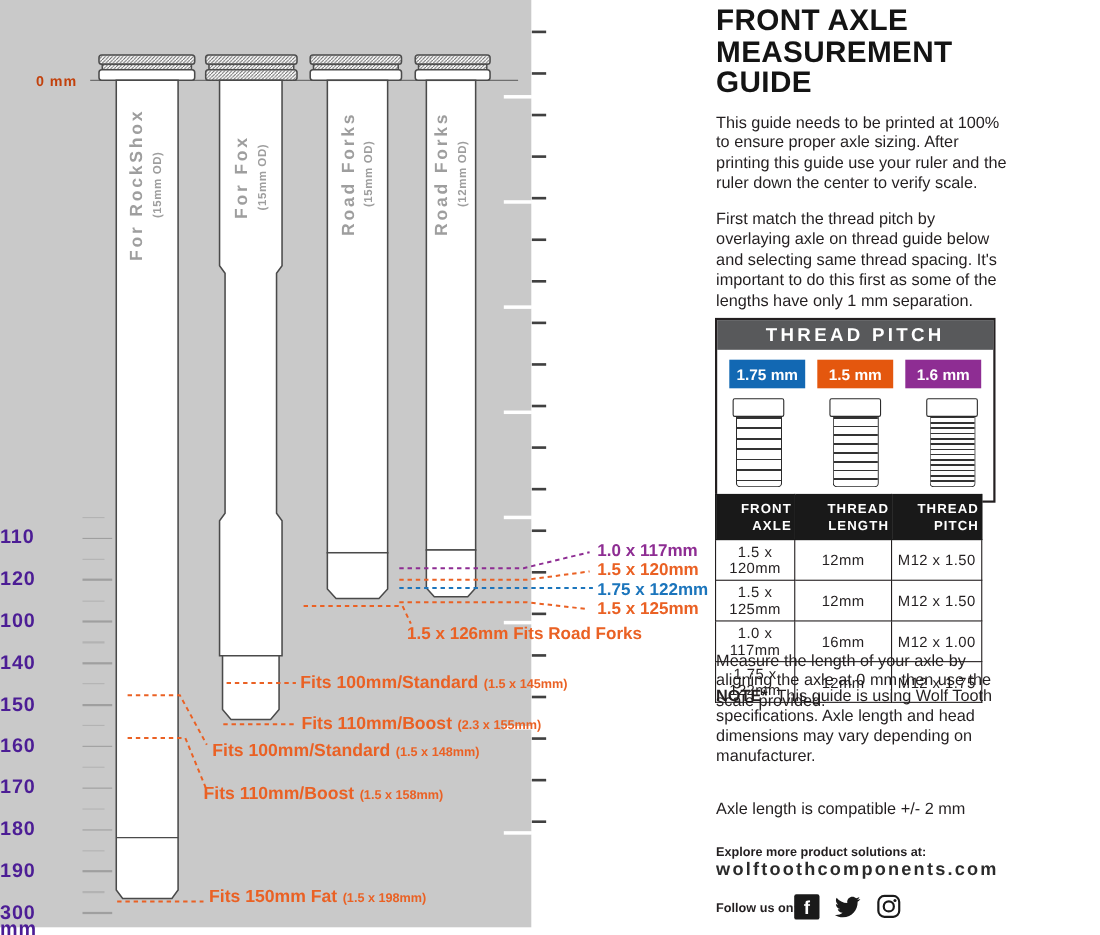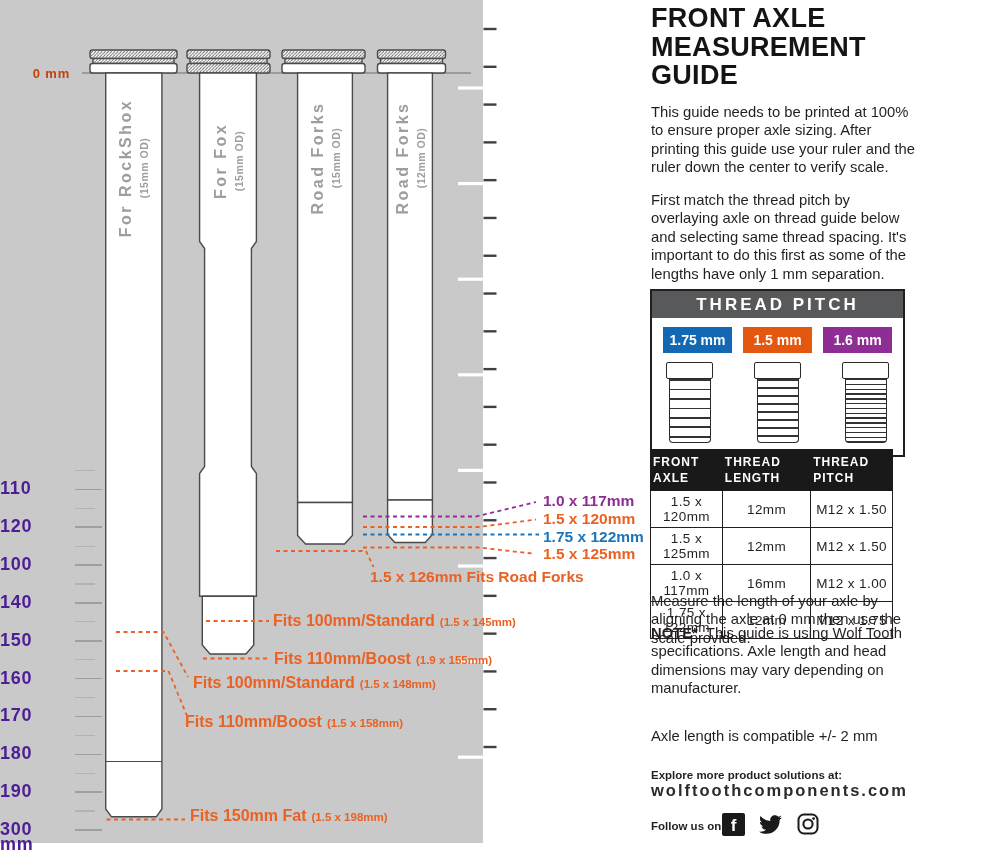--- a/index.html
+++ b/index.html
@@ -68,21 +68,21 @@
   .screw-shaft{width:42px;height:64px;margin:0 auto;border:1.7px solid #2b2b2b;border-top:none;
                border-radius:0 0 4px 4px;box-sizing:border-box;}
   .pitch-175{background:repeating-linear-gradient(180deg,#333 0 1.6px,#fff 1.6px 9.5px);}
   .pitch-150{background:repeating-linear-gradient(180deg,#333 0 1.6px,#fff 1.6px 8px);}
   .pitch-100{background:repeating-linear-gradient(180deg,#333 0 1.4px,#fff 1.4px 4.8px);}
 
   
   #spec-table{position:absolute;left:650px;top:449px;width:243px;border-collapse:collapse;
               background:#fff;}
   #spec-table th{background:#191919;color:#fff;font-size:12px;font-weight:700;letter-spacing:1px;
-                 text-align:left;padding:4px 2px;line-height:1.35;border:1.5px solid #191919;height:24px;}
+                 text-align:right;padding:4px 2px;line-height:1.35;border:1.5px solid #191919;height:24px;}
   #spec-table td{border:1.5px solid #231f20;text-align:center;font-size:13.5px;letter-spacing:0.4px;
                  padding:3px 2px;height:17px;}
 
   
   #explore{position:absolute;left:651px;top:769px;font-size:11.5px;font-weight:700;color:#231f20;}
   #site-url{position:absolute;left:651px;top:781px;font-size:16.5px;font-weight:700;
             letter-spacing:2px;color:#2b2b2b;}
   #follow-label{position:absolute;left:651px;top:820px;font-size:11.5px;font-weight:700;}
   .social{position:absolute;top:813px;}
   #fb-icon{left:722px;width:23px;height:23px;background:#1a1a1a;border-radius:2px;color:#fff;
@@ -247,21 +247,21 @@
   <div class="ann ann-measure c-purple" style="left:543px;top:492px;">1.0 x 117mm</div>
   <div class="ann ann-measure c-orange" style="left:543px;top:510px;">1.5 x 120mm</div>
   <div class="ann ann-measure c-blue" style="left:543px;top:528px;">1.75 x 122mm</div>
   <div class="ann ann-measure c-orange" style="left:543px;top:545px;">1.5 x 125mm</div>
   <div class="ann ann-measure c-orange" style="left:370px;top:568px;">1.5 x 126mm Fits Road Forks</div>
 
   <div class="ann ann-fit" style="left:273px;top:612px;">
     <span>Fits 100mm/Standard</span><span class="detail">(1.5 x 145mm)</span>
   </div>
   <div class="ann ann-fit" style="left:274px;top:650px;">
-    <span>Fits 110mm/Boost</span><span class="detail">(1.9 x 155mm)</span>
+    <span>Fits 110mm/Boost</span><span class="detail">(2.3 x 155mm)</span>
   </div>
   <div class="ann ann-fit" style="left:193px;top:674px;">
     <span>Fits 100mm/Standard</span><span class="detail">(1.5 x 148mm)</span>
   </div>
   <div class="ann ann-fit" style="left:185px;top:713px;">
     <span>Fits 110mm/Boost</span><span class="detail">(1.5 x 158mm)</span>
   </div>
   <div class="ann ann-fit" style="left:190px;top:807px;">
     <span>Fits 150mm Fat</span><span class="detail">(1.5 x 198mm)</span>
   </div>

